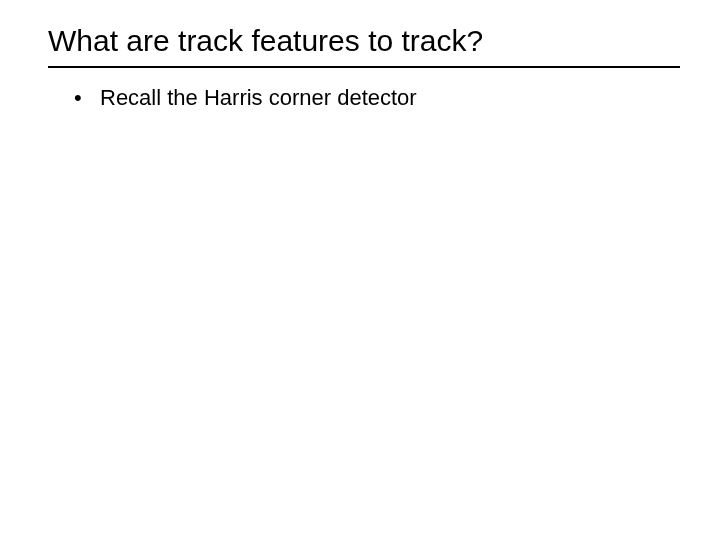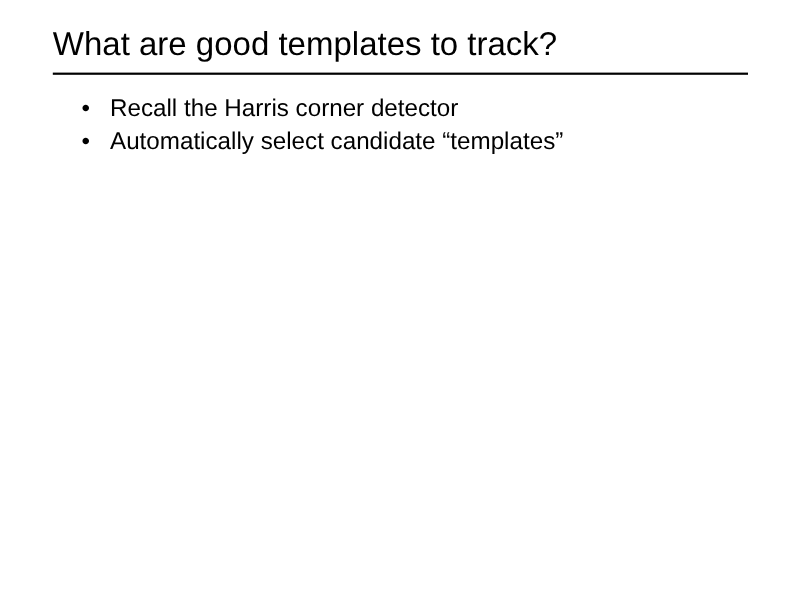--- a/index.html
+++ b/index.html
@@ -11,19 +11,18 @@
   ul.bullets{margin:16px;padding-left:28px;list-style:none}
   ul.bullets>li{position:relative;font-size:22px;line-height:1.28;
                 padding-left:8px;margin:0 0 2px 0}
   ul.bullets>li::before{content:"\2022";position:absolute;left:-18px;top:0;
                         font-size:22px}
 </style>
 </head>
 <body>
 
 <div class="slide">
-  <h1 class="title">What are good templates to track?</h1>
+  <h1 class="title">What are track features to track?</h1>
   <hr class="rule">
   <ul class="bullets">
     <li>Recall the Harris corner detector</li>
-    <li>Automatically select candidate “templates”</li>
   </ul>
 </div>
 
 </body></html>

